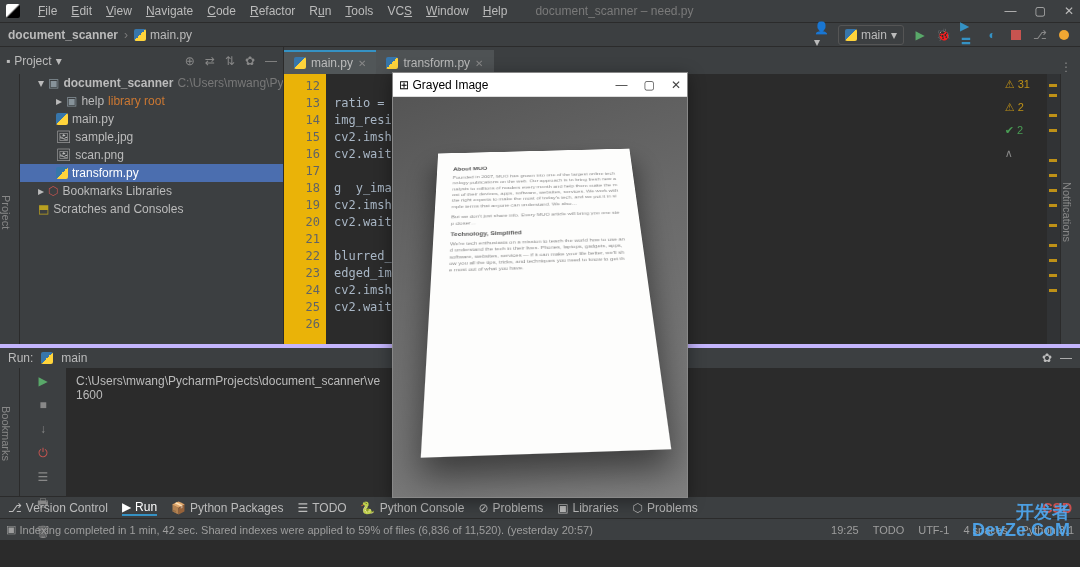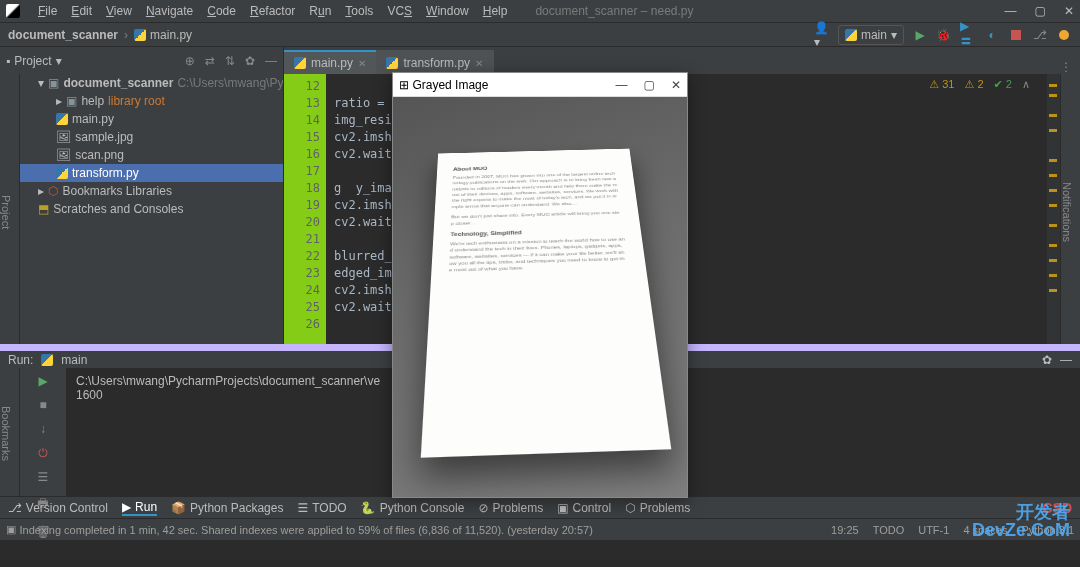--- a/index.html
+++ b/index.html
@@ -42,31 +42,31 @@
 .main { display:flex; height:270px; }
 .left-strip { width:20px; background:#3c3f41; border-right:1px solid #2b2b2b; display:flex; flex-direction:column; align-items:center; padding-top:6px; gap:10px; color:#888; writing-mode:vertical-lr; font-size:11px; }
 .project-tree { width:264px; background:#3c3f41; border-right:1px solid #2b2b2b; overflow:hidden; }
 .tree-item { display:flex; align-items:center; gap:4px; padding:2px 4px; white-space:nowrap; }
 .tree-item.selected { background:#4b6eaf; color:#fff; }
 .indent-1 { padding-left:18px; } .indent-2 { padding-left:36px; }
 .folder-icon { color:#87939a; }
 .muted { color:#787878; } .orange-txt{color:#cc7832;}
 
 .editor { flex:1; background:#2b2b2b; display:flex; position:relative; }
-.gutter { width:42px; background:#84cc16; text-align:right; padding:4px 6px; color:#606366; font-family:Consolas,monospace; font-size:12px; line-height:17px; }
+.gutter { width:42px; background:#eab308; text-align:right; padding:4px 6px; color:#606366; font-family:Consolas,monospace; font-size:12px; line-height:17px; }
 .code { flex:1; padding:4px 8px; font-family:Consolas,monospace; font-size:12px; line-height:17px; color:#a9b7c6; white-space:pre; }
-.editor-badges { position:absolute; top:4px; right:30px; display:flex; gap:10px; font-size:11px; }
+.editor-badges { position:absolute; top:4px; right:30px; display:flex; gap:10px; font-size:11px;flex-direction:column; }
 .warn{color:#be9117;} .weakwarn{color:#be9117;} .ok{color:#499c54;}
 .right-gutter { width:14px; background:#313335; border-left:1px solid #2b2b2b; position:relative; }
 .right-gutter .mark { position:absolute; width:8px; height:3px; right:3px; background:#be9117; }
 
 .right-strip { width:20px; background:#3c3f41; border-left:1px solid #2b2b2b; writing-mode:vertical-lr; text-align:center; padding-top:6px; color:#888; font-size:11px;}
 
 
-.run-hdr { height:24px; background:#3c3f41; border-top:7px solid #c4b5fd; display:flex; align-items:center; padding:0 8px; gap:8px; }
+.run-hdr { height:24px; background:#3c3f41; border-top:4px solid #c4b5fd; display:flex; align-items:center; padding:0 8px; gap:8px; }
 .run-body-row { display:flex; height:128px; }
 .run-side { width:46px; background:#3c3f41; display:flex; flex-direction:column; align-items:center; padding:6px 0; gap:10px; }
 .console { flex:1; background:#2b2b2b; padding:6px 10px; font-family:Consolas,monospace; color:#bbb; white-space:pre; }
 
 .left-strip2 { width:20px; background:#3c3f41; border-right:1px solid #2b2b2b; writing-mode:vertical-lr; color:#888; font-size:11px; display:flex; flex-direction:column; align-items:center; padding-top:4px; gap:6px;}
 
 
 .bottom-tabs { height:22px; background:#3c3f41; border-top:1px solid #2b2b2b; display:flex; align-items:center; padding:0 8px; gap:14px; color:#bbb; }
 .bottom-tabs .btab { display:flex; align-items:center; gap:4px; cursor:pointer; }
 .bottom-tabs .btab.active { color:#fff; border-bottom:2px solid #3592c4; }
@@ -267,21 +267,21 @@
 <span>1600</span></div>
 </div>
 
 <div class="bottom-tabs">
   <span class="btab">⎇ <span>Version Control</span></span>
   <span class="btab active">▶ <span>Run</span></span>
   <span class="btab">📦 <span>Python Packages</span></span>
   <span class="btab">☰ <span>TODO</span></span>
   <span class="btab">🐍 <span>Python Console</span></span>
   <span class="btab">⊘ <span>Problems</span></span>
-  <span class="btab">▣ <span>Control</span></span>
+  <span class="btab">▣ <span>Libraries</span></span>
   <span class="btab">⬡ <span>Problems</span></span>
   <span class="csdn">CSD</span>
 </div>
 
 <div class="status">
   <span>▣</span>&nbsp;
   <span>Indexing completed in 1 min, 42 sec. Shared indexes were applied to 59% of files (6,836 of 11,520). (yesterday 20:57)</span>
   <div class="right">
     <span>19:25</span>
     <span>TODO</span>

